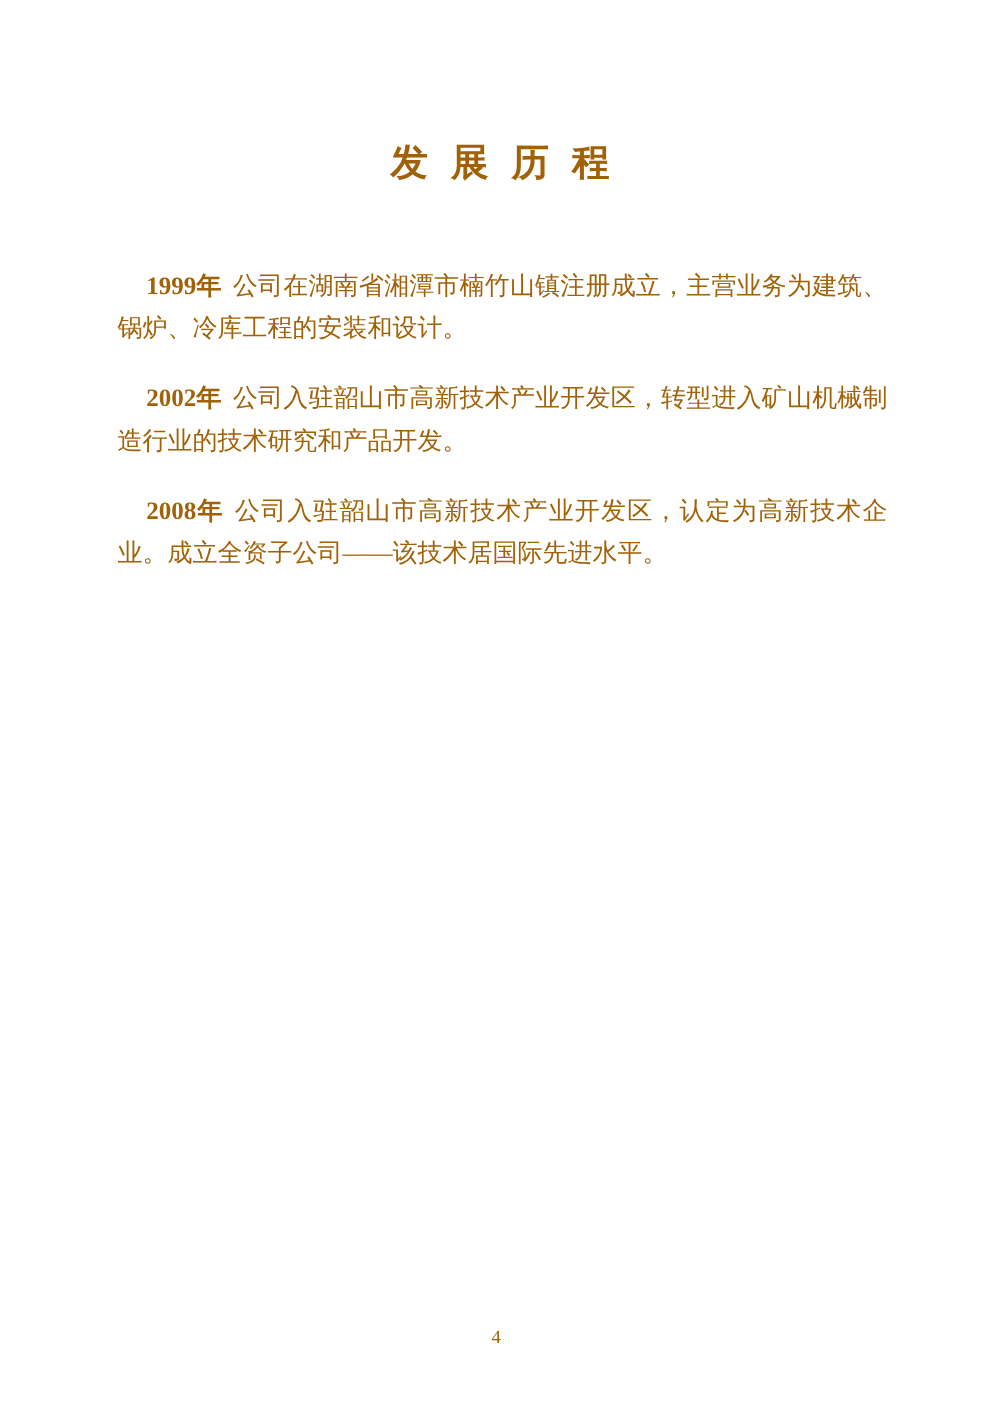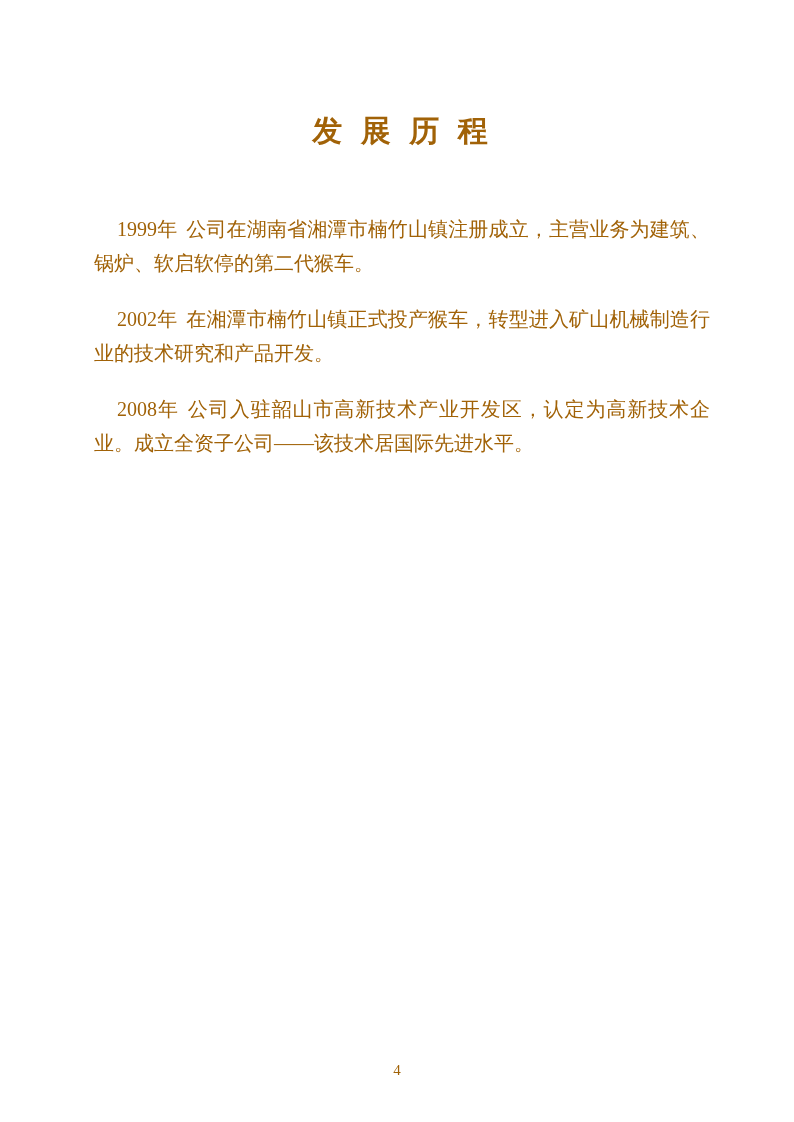--- a/index.html
+++ b/index.html
@@ -29,43 +29,43 @@
     font-family: "DejaVu Sans", "Liberation Sans", sans-serif;
   }
   .para {
     font-size: 20px;
     line-height: 34px;
     text-align: justify;
     text-indent: 23px;
     margin: 0 0 22px 0;
   }
   .year {
-    font-weight: normal;
+    font-weight: bold;
     margin-right: 9px;
   }
   .page-footer {
     position: absolute;
     left: 0;
     top: 1050px;
     width: 794px;
     text-align: center;
     font-size: 15px;
     line-height: 20px;
   }
 </style>
 </head>
 <body>
 
 <div class="page">
 
   <h1 class="doc-title">发 展 历 程</h1>
 
-  <p class="para"><span class="year">1999年</span><span>公司在湖南省湘潭市楠竹山镇注册成立，主营业务为建筑、锅炉、软启软停的第二代猴车。</span></p>
+  <p class="para"><span class="year">1999年</span><span>公司在湖南省湘潭市楠竹山镇注册成立，主营业务为建筑、锅炉、冷库工程的安装和设计。</span></p>
 
-  <p class="para"><span class="year">2002年</span><span>在湘潭市楠竹山镇正式投产猴车，转型进入矿山机械制造行业的技术研究和产品开发。</span></p>
+  <p class="para"><span class="year">2002年</span><span>公司入驻韶山市高新技术产业开发区，转型进入矿山机械制造行业的技术研究和产品开发。</span></p>
 
 
 
 
 
   <p class="para"><span class="year">2008年</span><span>公司入驻韶山市高新技术产业开发区，认定为高新技术企业。成立全资子公司——该技术居国际先进水平。</span></p>
 
   <div class="page-footer">4</div>
 
 </div>

